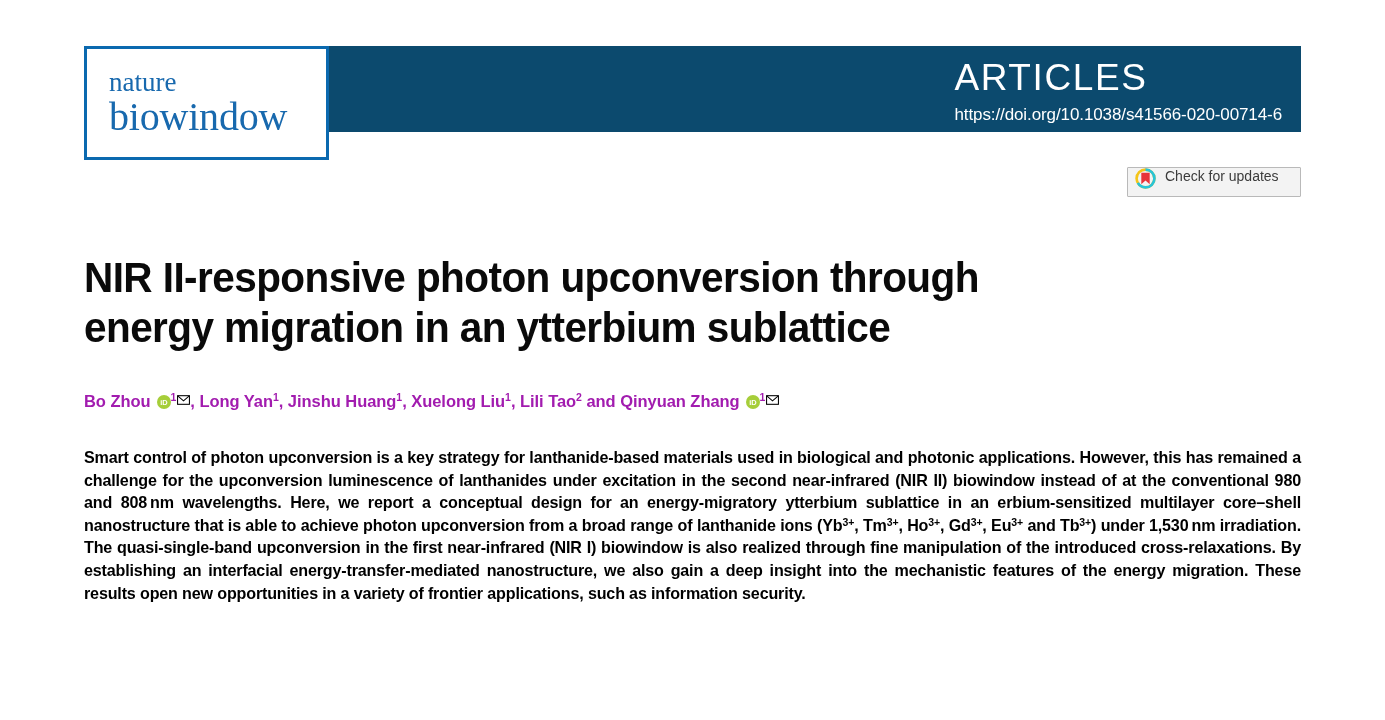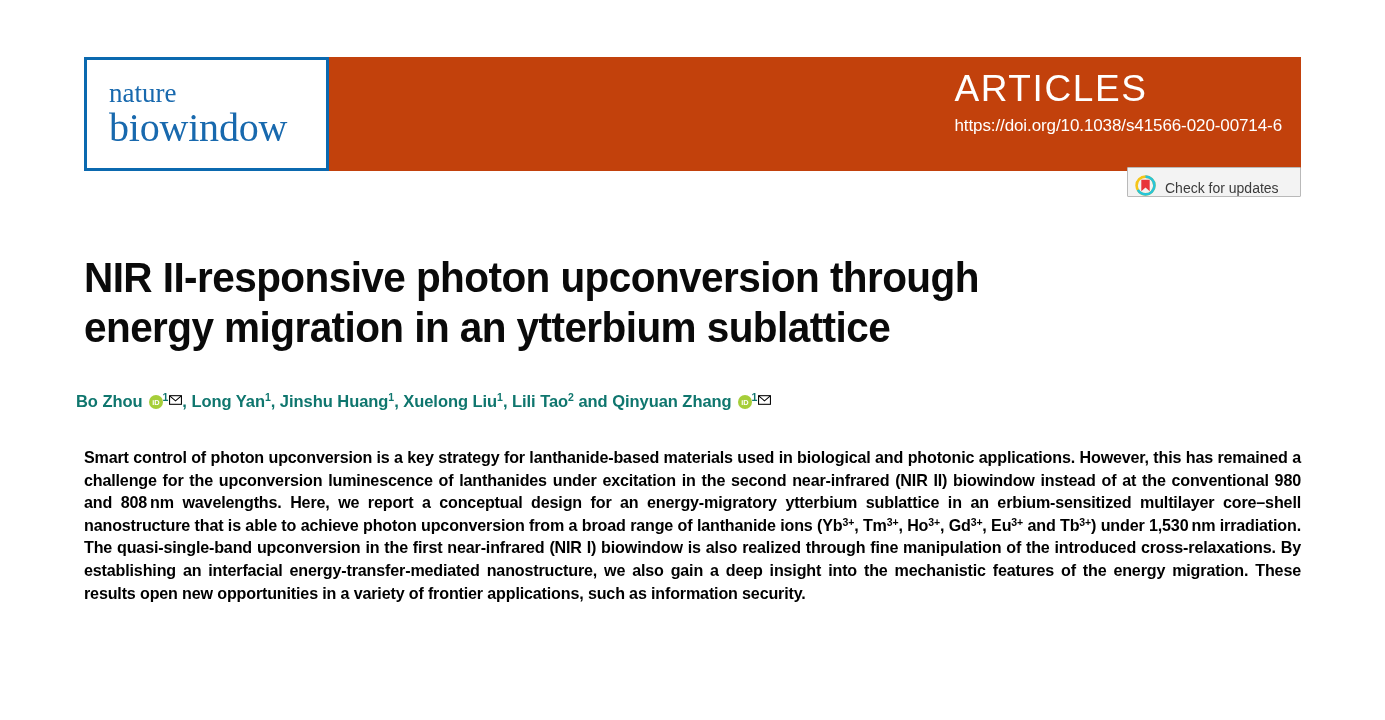--- a/index.html
+++ b/index.html
@@ -14,24 +14,24 @@
     overflow: hidden;
     font-family: "Liberation Sans", sans-serif;
     color: #000000;
     -webkit-font-smoothing: antialiased;
   }
 
   
   .banner {
     position: absolute;
     left: 84px;
-    top: 57px;
+    top: 46px;
     width: 1217px;
-    height: 114px;
-    background: #c2410c;
+    height: 86px;
+    background: #0c4a6e;
     box-sizing: border-box;
   }
   .logo-box {
     position: absolute;
     left: 0px;
     top: 0px;
     width: 245px;
     height: 114px;
     background: #ffffff;
     border: 3px solid #0b69af;
@@ -84,21 +84,21 @@
   .crossmark {
     position: absolute;
     left: 1127px;
     top: 167px;
     width: 174px;
     height: 30px;
     border: 1px solid #b9b9b9;
     background: #f3f3f3;
     box-sizing: border-box;
     display: flex;
-    align-items: flex-end;
+    align-items: flex-start;
     padding-left: 7px;
     border-radius: 1px;
   }
   .crossmark-icon {
     width: 21px;
     height: 21px;
     flex: 0 0 auto;
     margin-right: 9px;
   }
   .crossmark-label {
@@ -120,29 +120,29 @@
     line-height: 50px;
     letter-spacing: -0.6px;
     color: #0a0a0a;
     transform: scaleX(0.965);
     transform-origin: left top;
   }
 
   
   .authors {
     position: absolute;
-    left: 76px;
+    left: 84px;
     top: 386px;
     width: 1210px;
     font-family: "Liberation Sans", sans-serif;
     font-weight: bold;
     font-size: 16.5px;
     line-height: 22px;
     letter-spacing: -0.05px;
-    color: #0f766e;
+    color: #a21caf;
     white-space: nowrap;
   }
   .orcid {
     display: inline-block;
     vertical-align: -2px;
     width: 14px;
     height: 14px;
     margin: 0 0px 0 6px;
     text-align: center;
   }

